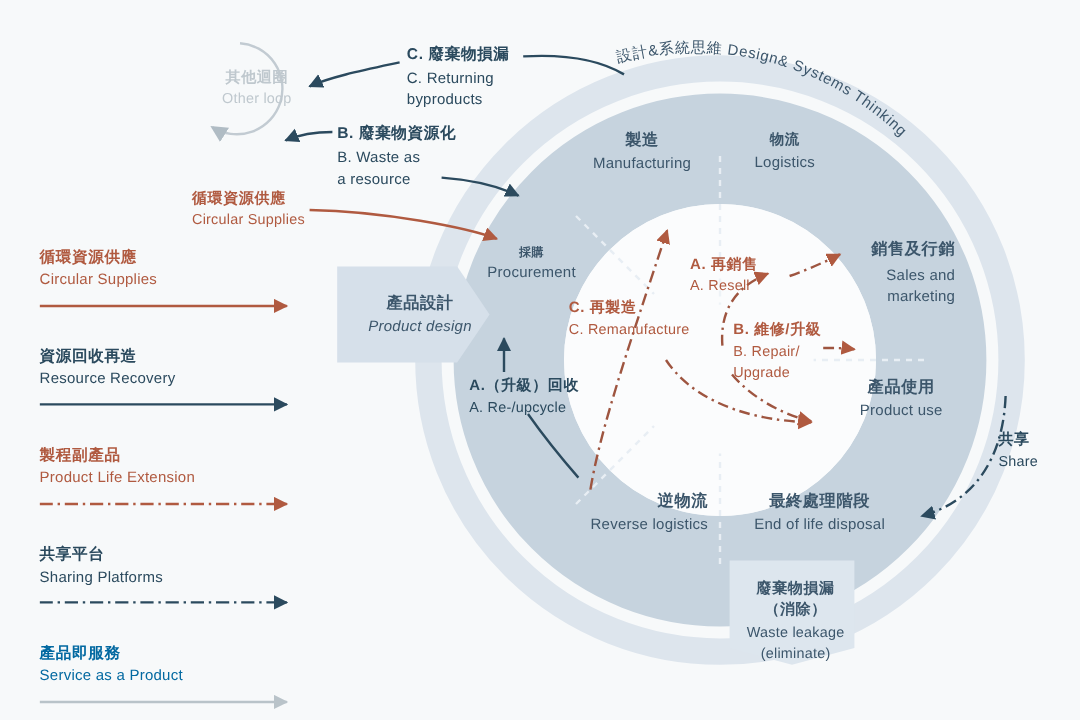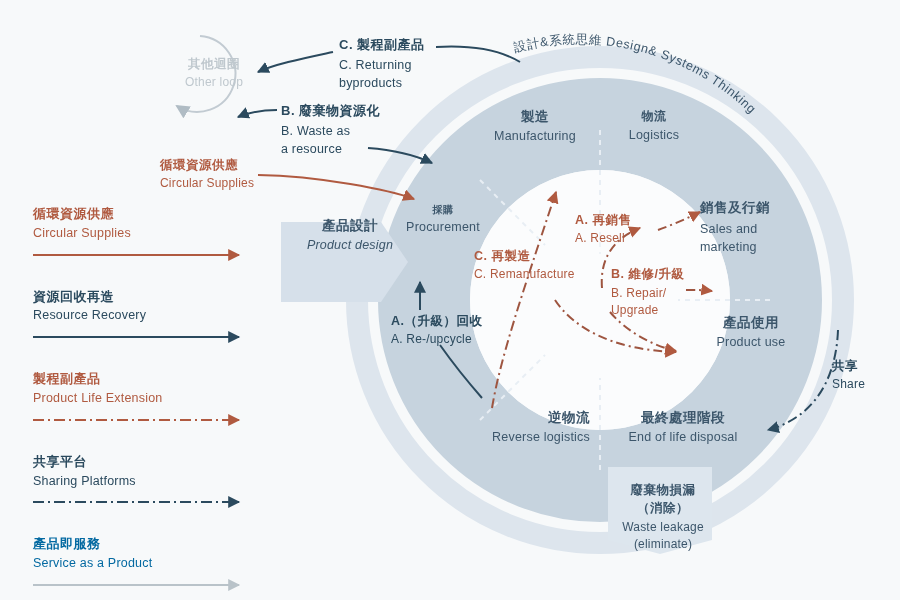--- a/index.html
+++ b/index.html
@@ -39,37 +39,37 @@
   .t-byproduct .en{font-size:12.5px;line-height:1.45;margin-top:2px;}
 
   .t-waste-res{left:281px;top:102px;width:140px;color:#2b4a5e;}
   .t-waste-res .cn{font-size:13px;}
   .t-waste-res .en{font-size:12.5px;line-height:1.45;margin-top:2px;}
 
   .t-circ-sup{left:160px;top:157px;width:130px;color:#b05a40;}
   .t-circ-sup .cn{font-size:12.5px;}
   .t-circ-sup .en{font-size:12px;margin-top:2px;}
 
-  .t-prod-design{left:295px;top:217px;width:110px;text-align:center;color:#3c566b;}
+  .t-prod-design{left:295px;top:244px;width:110px;text-align:center;color:#3c566b;}
   .t-prod-design .cn{font-size:13.5px;}
   .t-prod-design .en{font-size:12.5px;margin-top:3px;font-style:italic;}
 
   .t-proc{left:397px;top:203px;width:92px;text-align:center;color:#3c566b;}
   .t-proc .cn{font-size:10px;}
   .t-proc .en{font-size:12.5px;margin-top:3px;}
 
   .t-manu{left:487px;top:108px;width:96px;text-align:center;color:#3c566b;}
   .t-manu .cn{font-size:13.5px;}
   .t-manu .en{font-size:12.5px;margin-top:3px;}
 
   .t-logi{left:614px;top:108px;width:80px;text-align:center;color:#3c566b;}
   .t-logi .cn{font-size:12px;}
   .t-logi .en{font-size:12.5px;margin-top:3px;}
 
-  .t-sales{left:700px;top:199px;width:96px;text-align:left;color:#3c566b;}
+  .t-sales{left:700px;top:199px;width:96px;text-align:right;color:#3c566b;}
   .t-sales .cn{font-size:13.5px;}
   .t-sales .en{font-size:12.5px;line-height:1.45;margin-top:3px;}
 
   .t-use{left:703px;top:314px;width:96px;text-align:center;color:#3c566b;}
   .t-use .cn{font-size:13.5px;}
   .t-use .en{font-size:12.5px;margin-top:3px;}
 
   .t-eol{left:622px;top:409px;width:122px;text-align:center;color:#3c566b;}
   .t-eol .cn{font-size:13.5px;}
   .t-eol .en{font-size:12.5px;margin-top:3px;}
@@ -258,21 +258,21 @@
   </div>
 
 </div>
 
 <div class="lbl t-otherloop">
   <div class="cn">其他迴圈</div>
   <div class="en">Other loop</div>
 </div>
 
 <div class="lbl t-byproduct">
-  <div class="cn">C. 製程副產品</div>
+  <div class="cn">C. 廢棄物損漏</div>
   <div class="en">
     <span>C. Returning</span><br>
     <span>byproducts</span>
   </div>
 </div>
 
 <div class="lbl t-waste-res">
   <div class="cn">B. 廢棄物資源化</div>
   <div class="en">
     <span>B. Waste as</span><br>

